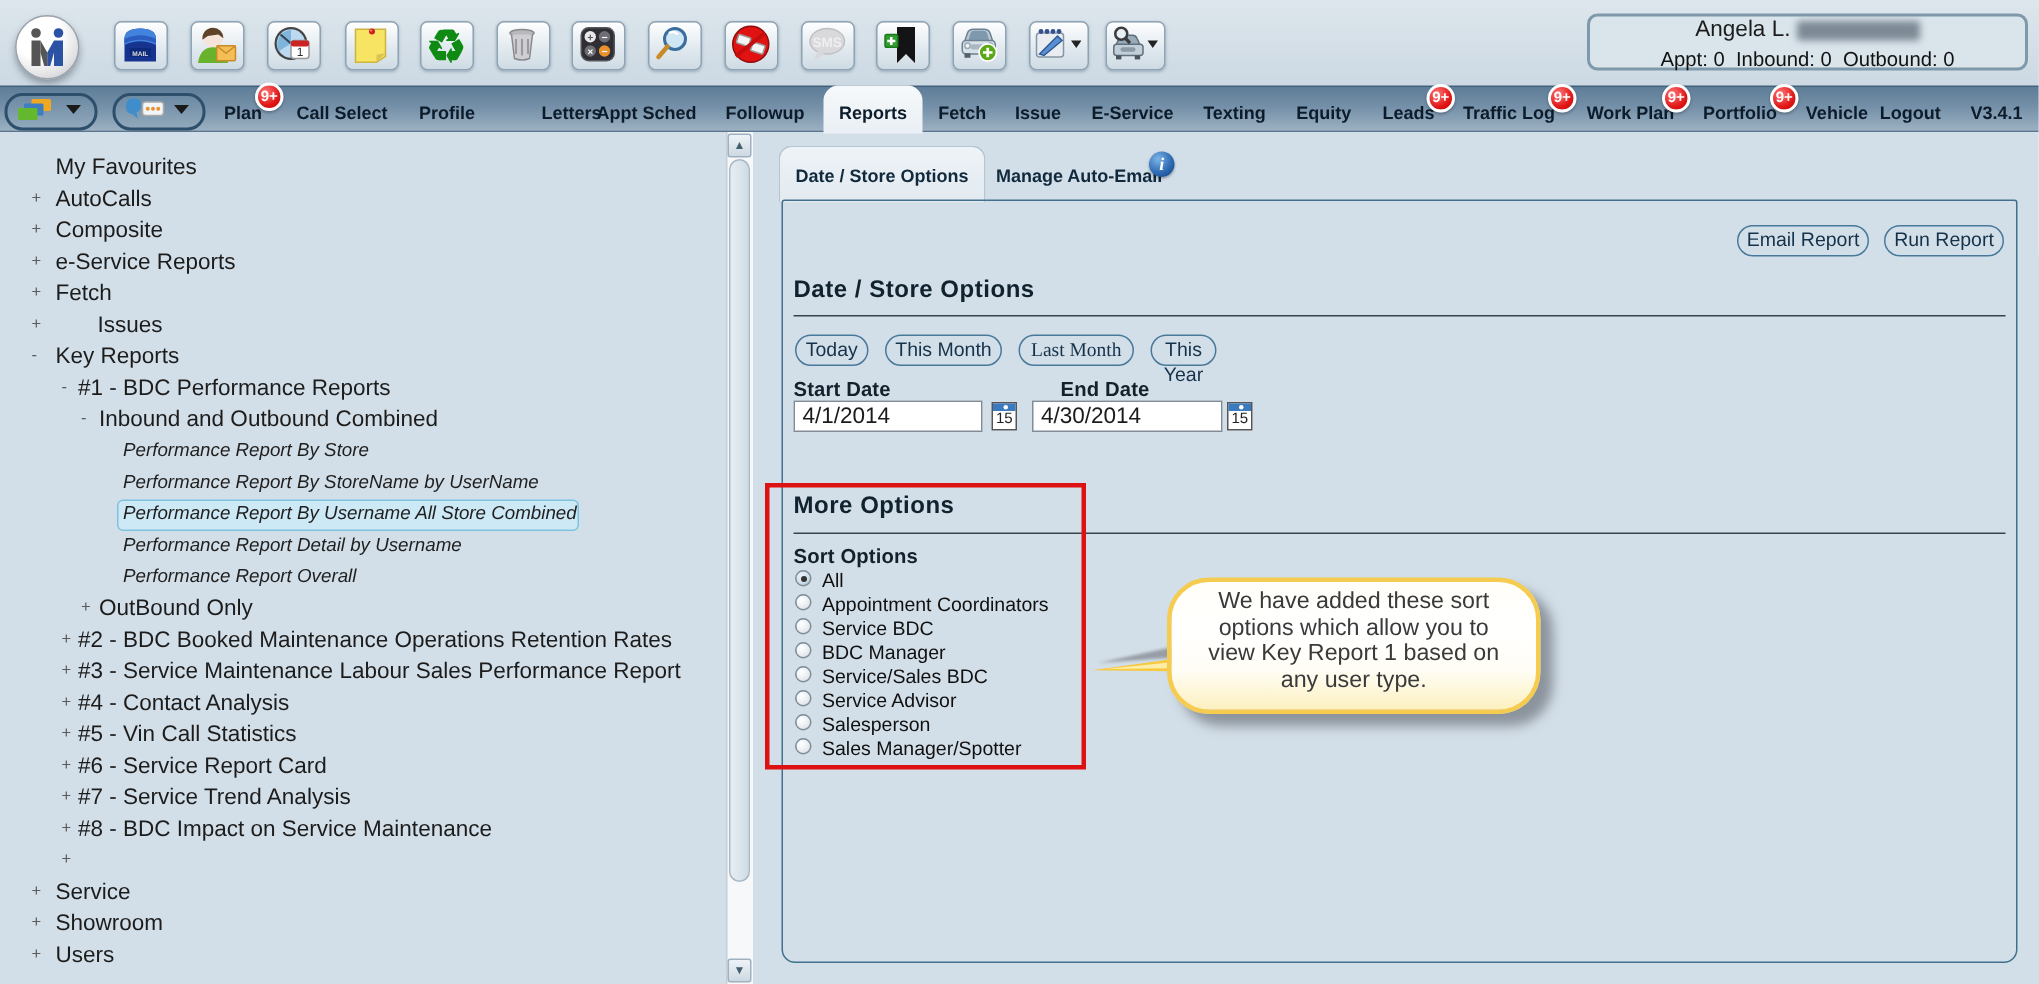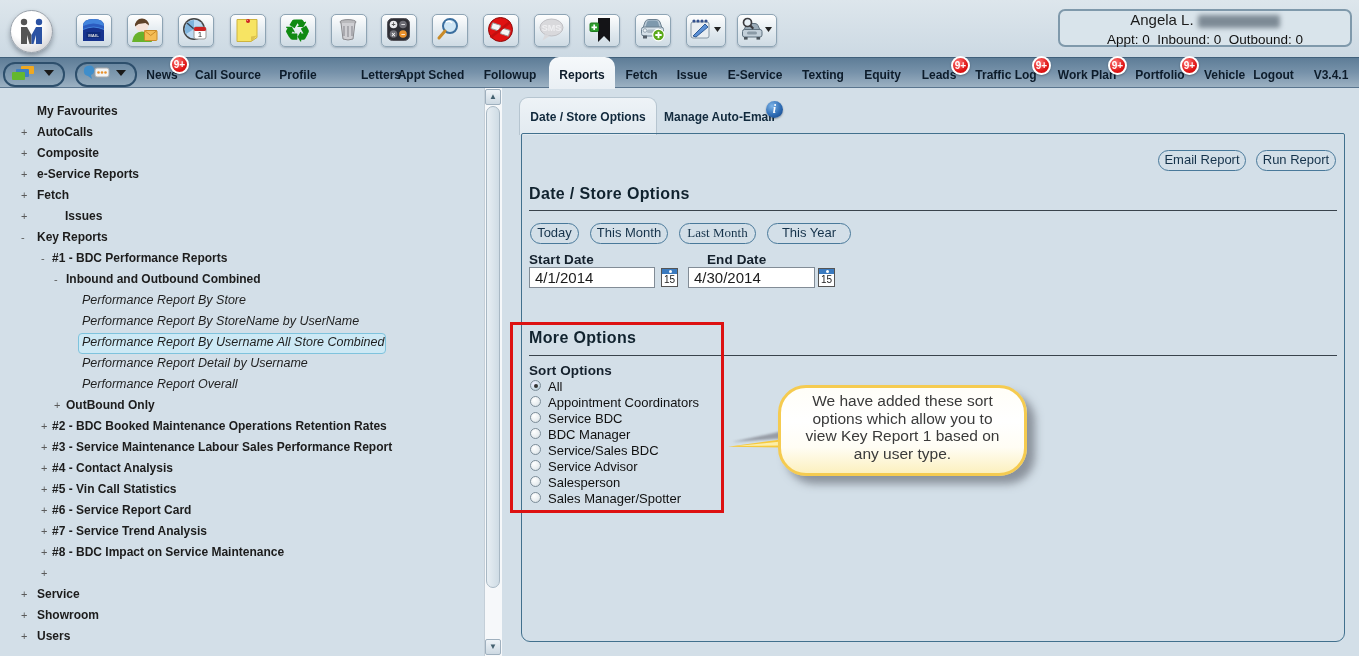--- a/index.html
+++ b/index.html
@@ -28,21 +28,21 @@
  background:radial-gradient(circle at 35% 30%,#f77,#e01818 60%,#c00);
  border:2px solid #fff;box-sizing:border-box;color:#fff;font-size:10px;font-weight:bold;
  text-align:center;line-height:15px;box-shadow:0 1px 2px rgba(0,0,0,.3);}
 #reportsTab{position:absolute;left:549px;top:-1px;width:66px;height:32px;
  background:linear-gradient(#f6f9fb,#e9eff4);border-radius:10px 10px 0 0;
  text-align:center;font-weight:bold;font-size:12px;color:#0d1c2b;line-height:36px;}
 
 #userbox{position:absolute;left:1058px;top:9px;width:294px;height:38px;
  border:2px solid #7f99ab;border-radius:7px;background:#d9e4eb;box-sizing:border-box;}
 
-.tn{position:absolute;white-space:nowrap;font-size:12px;font-weight:bold;color:#1c1c1c;
+.tn{position:absolute;white-space:nowrap;font-size:15px;font-weight:normal;color:#1c1c1c;
  line-height:21px;height:21px;}
 .tleaf{font-weight:normal;font-style:italic;font-size:12.5px;color:#1f1f1f;}
 .texp{position:absolute;font-size:11px;font-weight:normal;color:#5a5a5a;line-height:21px;height:21px;}
 #hilite{position:absolute;left:78px;top:333px;width:306px;height:19px;background:#cde9f5;
  border:1px solid #7ec3dd;border-radius:4px;}
 
 #sbar{position:absolute;left:484px;top:88px;width:18px;height:568px;background:#f6f8fa;
  border-left:1px solid #c4cfd8;box-sizing:border-box;}
 .sarrow{position:absolute;left:1px;width:16px;height:16px;background:linear-gradient(#eef3f7,#cdd9e2);
  border:1px solid #9fb0be;border-radius:2px;box-sizing:border-box;color:#44606f;
@@ -251,22 +251,22 @@
  <div class="pill" style="left:75px;width:58px;">
   <svg width="54" height="17" viewBox="0 0 54 17" style="position:absolute;left:2px;top:0;">
    <path d="M8 2 q6-2 7 3 q1 4-3 6 l1 4 -4-3 q-5-1-4-6 q0-3 3-4z" fill="#3f8ecb"></path>
    <rect x="16" y="4" width="14" height="9" rx="2" fill="#f2f5f7" stroke="#aaa"></rect>
    <circle cx="19.5" cy="8.5" r="1.3" fill="#e8912d"></circle>
           <circle cx="23" cy="8.5" r="1.3" fill="#e8912d"></circle>
           <circle cx="26.5" cy="8.5" r="1.3" fill="#e8912d"></circle>
    <path d="M37 6 l10 0 -5 6 z" fill="#1a1a1a"></path>
   </svg>
  </div>
- <div class="navitem" style="left:162px;">News</div>
- <div class="navitem" style="left:228px;">Call Source</div>
+ <div class="navitem" style="left:162px;">Plan</div>
+ <div class="navitem" style="left:228px;">Call Select</div>
  <div class="navitem" style="left:298px;">Profile</div>
  <div class="navitem" style="left:343px;margin-left:38px;">Letters</div>
  <div class="navitem" style="left:431px;">Appt Sched</div>
  <div class="navitem" style="left:510px;">Followup</div>
  <div id="reportsTab">Reports</div>
  <div class="navitem" style="left:641.5px;">Fetch</div>
  <div class="navitem" style="left:692px;">Issue</div>
  <div class="navitem" style="left:755px;">E-Service</div>
  <div class="navitem" style="left:823px;">Texting</div>
  <div class="navitem" style="left:882.5px;">Equity</div>
@@ -345,21 +345,21 @@
 
 <div class="rbtn" style="left:1158px;top:150px;width:88px;">Email Report</div>
 <div class="rbtn" style="left:1256px;top:150px;width:80px;">Run Report</div>
 
 <div class="h1" style="left:529px;top:185px;">Date / Store Options</div>
 <div class="hr" style="left:529px;top:210px;width:808px;"></div>
 
 <div class="rbtn" style="left:530px;top:223px;width:49px;">Today</div>
 <div class="rbtn" style="left:590px;top:223px;width:78px;">This Month</div>
 <div class="rbtn" style="left:679px;top:223px;width:77px;font-family:Liberation Serif, serif;">Last Month</div>
-<div class="rbtn" style="left:767px;top:223px;width:84px;">This Year</div>
+<div class="rbtn" style="left:767px;top:223px;width:44px;">This Year</div>
 
 <div class="lbl" style="left:529px;top:252px;">Start Date</div>
 <div class="lbl" style="left:689px;top:252px;padding-left:18px;">End Date</div>
 <div class="inp" style="left:529px;top:267px;width:126px;">4/1/2014</div>
 <div class="cal" style="left:661px;top:268px;">
       <div class="top"></div>
       <div class="dot"></div>
       <div class="num">15</div>
     </div>
 <div class="inp" style="left:688px;top:267px;width:127px;">4/30/2014</div>

